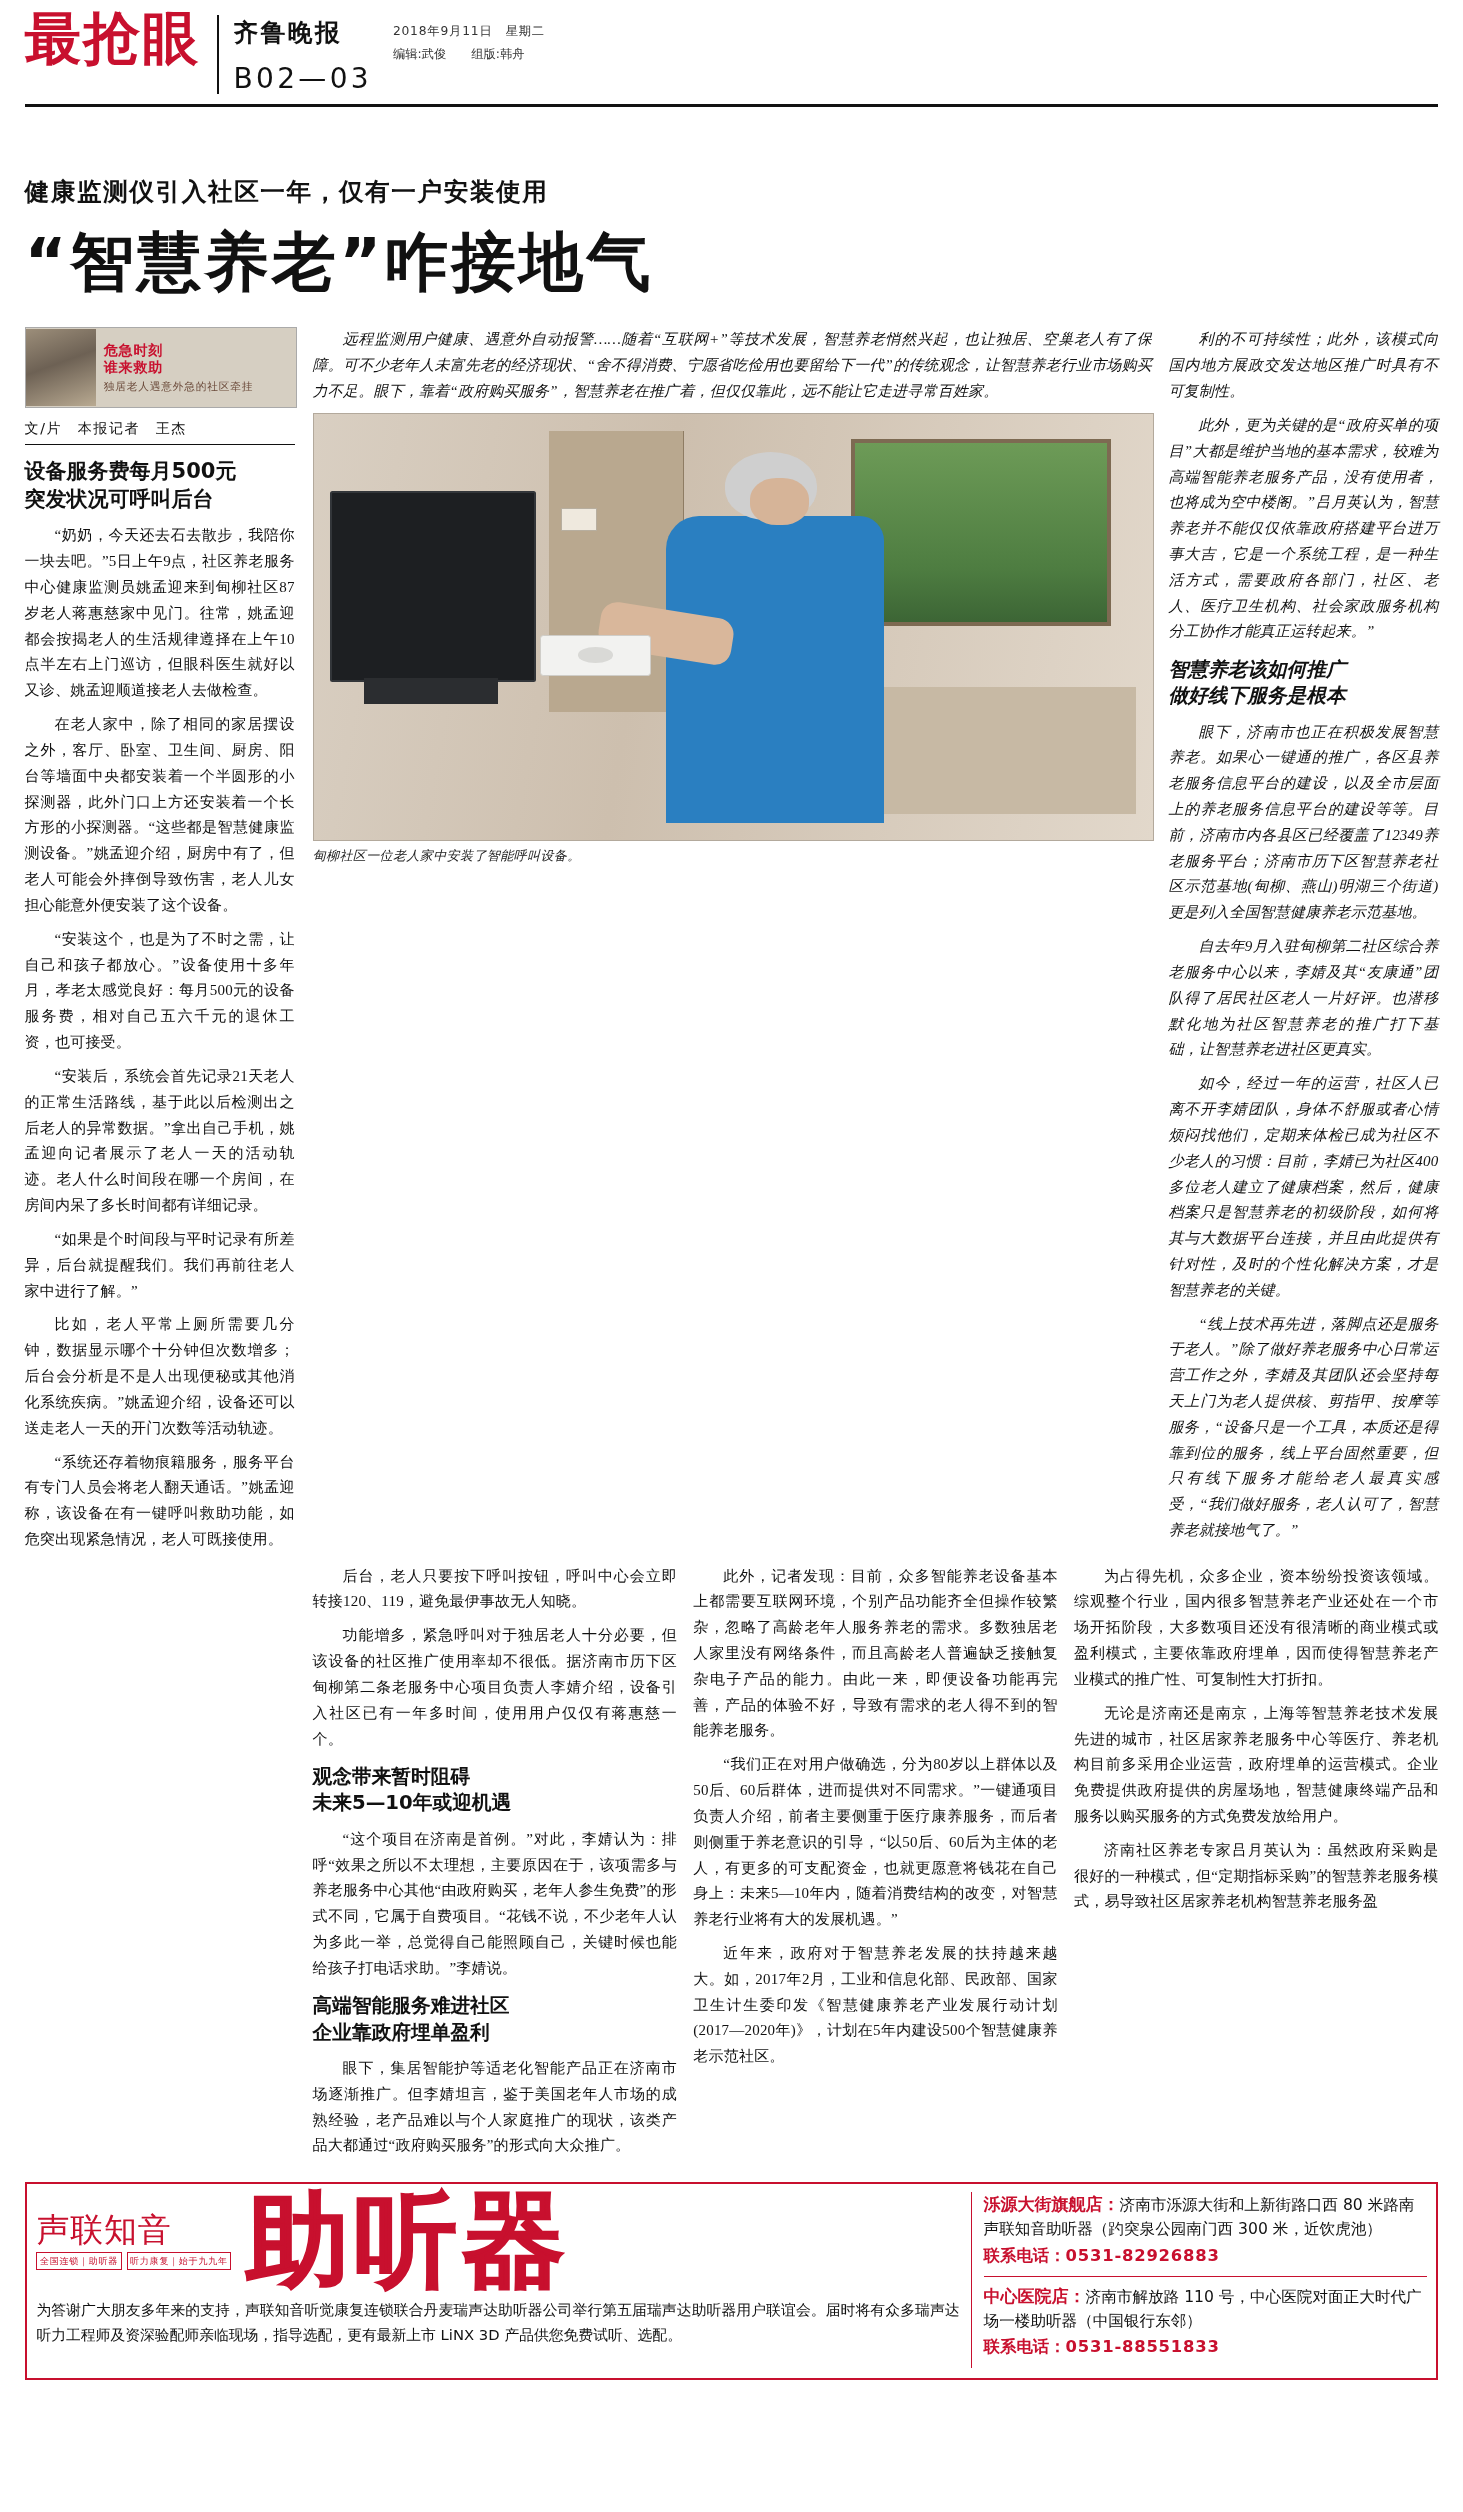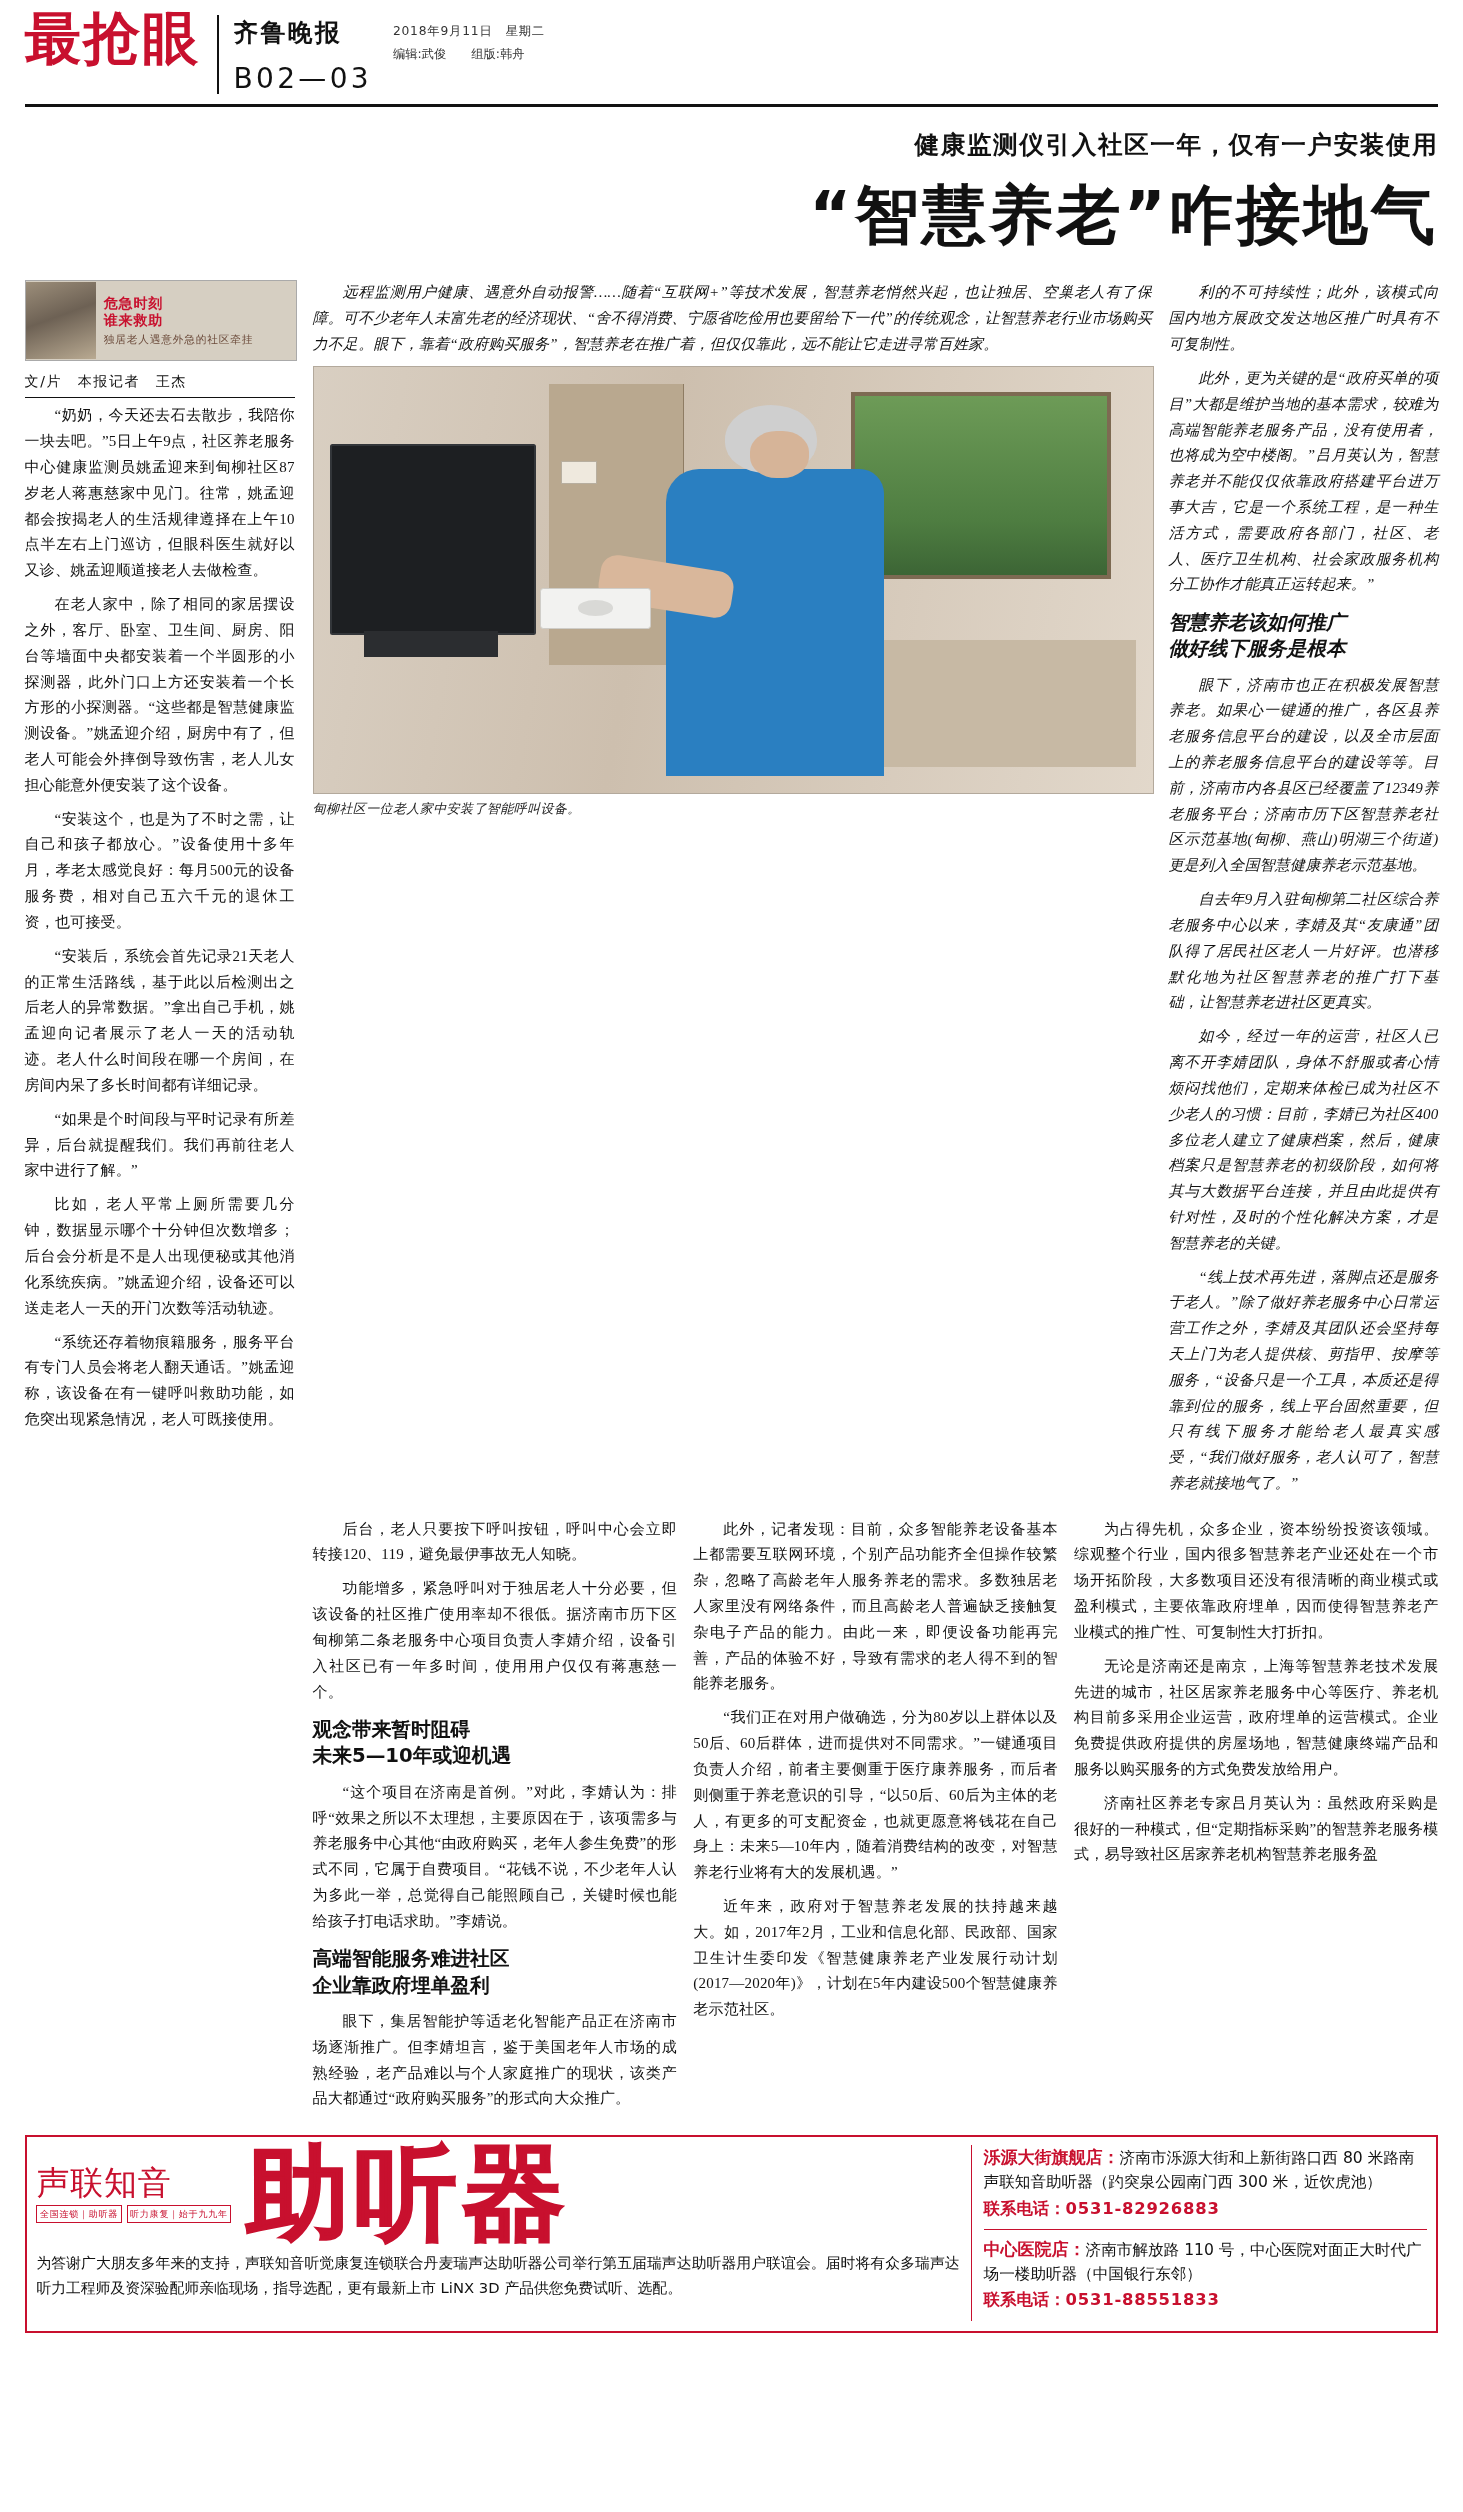--- a/index.html
+++ b/index.html
@@ -59,22 +59,23 @@
     padding-top:4.9px;
     font-family:"DejaVu Sans", sans-serif;
     font-size:12.3px;
     color:#333;
     line-height:1.9;
   }
   .masthead-right .row1{letter-spacing:0.8px;}
   .masthead-right .row2 span{margin-right:21px;}
   
   .headline-zone{
-    text-align:right;
+    text-align:left;
     padding:21px 0 4.9px 0;
+    margin-top:47px;
   }
   .shoulder{
     font-family:"DejaVu Sans", sans-serif;
     font-size:24.6px;
     font-weight:bold;
     letter-spacing:1.6px;
     color:#111;
   }
   .main-title{
     font-family:"DejaVu Sans", sans-serif;
@@ -288,20 +289,22 @@
     <div class="col-left">
       <div class="badge">
         <div class="badge-photo"></div>
         <div class="badge-text">
           <div class="badge-title" style="white-space:pre-line">危急时刻
 谁来救助</div>
           <div class="badge-sub">独居老人遇意外急的社区牵挂</div>
         </div>
       </div>
       <div class="byline">文/片　本报记者　王杰</div>
+      <div class="subhead" style="white-space:pre-line">设备服务费每月500元
+突发状况可呼叫后台</div>
       <p class="art">“奶奶，今天还去石去散步，我陪你一块去吧。”5日上午9点，社区养老服务中心健康监测员姚孟迎来到甸柳社区87岁老人蒋惠慈家中见门。往常，姚孟迎都会按揭老人的生活规律遵择在上午10点半左右上门巡访，但眼科医生就好以又诊、姚孟迎顺道接老人去做检查。</p>
       <p class="art">在老人家中，除了相同的家居摆设之外，客厅、卧室、卫生间、厨房、阳台等墙面中央都安装着一个半圆形的小探测器，此外门口上方还安装着一个长方形的小探测器。“这些都是智慧健康监测设备。”姚孟迎介绍，厨房中有了，但老人可能会外摔倒导致伤害，老人儿女担心能意外便安装了这个设备。</p>
       <p class="art">“安装这个，也是为了不时之需，让自己和孩子都放心。”设备使用十多年月，孝老太感觉良好：每月500元的设备服务费，相对自己五六千元的退休工资，也可接受。</p>
       <p class="art">“安装后，系统会首先记录21天老人的正常生活路线，基于此以后检测出之后老人的异常数据。”拿出自己手机，姚孟迎向记者展示了老人一天的活动轨迹。老人什么时间段在哪一个房间，在房间内呆了多长时间都有详细记录。</p>
       <p class="art">“如果是个时间段与平时记录有所差异，后台就提醒我们。我们再前往老人家中进行了解。”</p>
       <p class="art">比如，老人平常上厕所需要几分钟，数据显示哪个十分钟但次数增多；后台会分析是不是人出现便秘或其他消化系统疾病。”姚孟迎介绍，设备还可以送走老人一天的开门次数等活动轨迹。</p>
       <p class="art">“系统还存着物痕籍服务，服务平台有专门人员会将老人翻天通话。”姚孟迎称，该设备在有一键呼叫救助功能，如危突出现紧急情况，老人可既接使用。</p>
     </div>
 
     <div class="col-mid">

